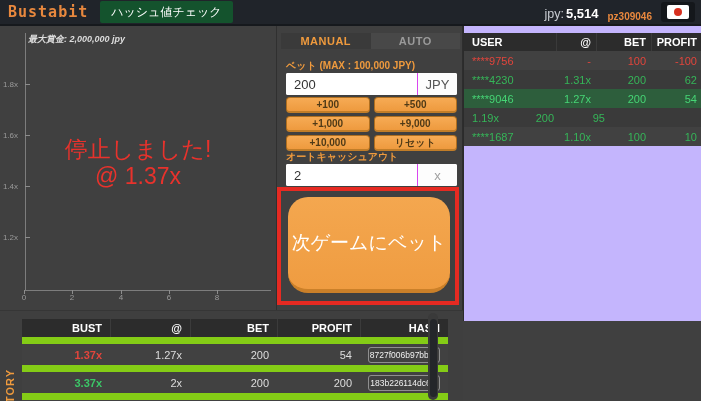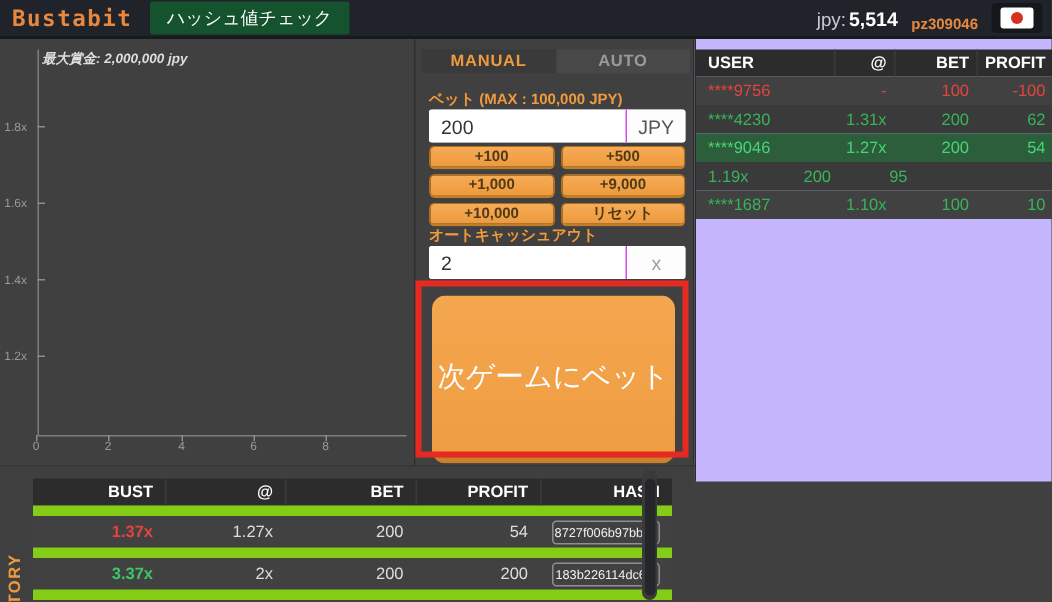--- a/index.html
+++ b/index.html
@@ -60,23 +60,23 @@
     font-size:13px; color:#333; padding:0 8px; font-family:inherit; background:#fff; }
   .addon { width:40px; display:flex; align-items:center; justify-content:center;
     font-size:13px; color:#555; border-left:1px solid #d946ef; background:#fdfdfd; }
   .addon.light { color:#a0a0a0; }
   .btn-grid { position:absolute; left:9px; top:71px; width:171px;
     display:grid; grid-template-columns:1fr 1fr; gap:3px 4px; }
   .inc-btn { height:16px; background:linear-gradient(#f6ab55,#ee9a3e);
     border:1px solid #b06f1f; border-bottom:2px solid #c17d28; border-radius:4px;
     color:#4f3a17; font-weight:bold; font-size:10px; line-height:1;
     font-family:inherit; cursor:pointer; padding:0; }
-  .bet-big-btn { position:absolute; left:11px; top:171px; width:162px; height:112px;
+  .bet-big-btn { position:absolute; left:11px; top:171px; width:162px; height:96px;
     background:linear-gradient(#f4a74f,#ef9c41); border:none;
-    border-bottom:4px solid #cb8029; border-radius:9px; color:#fff;
+    border-bottom:4px solid #cb8029; border-radius:20px; color:#fff;
     font-size:19px; font-family:inherit; cursor:pointer; z-index:10; }
   .annotation { position:absolute; left:277px; top:187px; width:182px; height:118px;
     border:4px solid #e62a22; z-index:20; pointer-events:none; }
 
   
   .players-panel { position:absolute; left:463px; top:26px; width:238px; height:295px;
     background:#c4b5fd; border-left:1px solid #2b2b2b; }
   .p-header { position:absolute; left:0; top:7px; width:238px; height:18px;
     background:#2c2c2c; display:flex; }
   .p-header .pcell { font-weight:bold; color:#fff; font-size:11px;
@@ -168,20 +168,24 @@
       <div class="xtick-dash" style="left: 24px;"></div>
       <div class="xtick-label" style="left: 72px;">2</div>
       <div class="xtick-dash" style="left: 72px;"></div>
       <div class="xtick-label" style="left: 121px;">4</div>
       <div class="xtick-dash" style="left: 121px;"></div>
       <div class="xtick-label" style="left: 169px;">6</div>
       <div class="xtick-dash" style="left: 169px;"></div>
       <div class="xtick-label" style="left: 217px;">8</div>
       <div class="xtick-dash" style="left: 217px;"></div>
     </div>
+  <div class="crash-msg">
+    <div>停止しました!</div>
+    <div>@ 1.37x</div>
+  </div>
 </div>
 
 <div class="bet-panel">
   <div class="tabs" id="tabs">
       <div class="tab active">MANUAL</div>
       <div class="tab">AUTO</div>
     </div>
   <div class="form-label" style="top:33px">ベット (MAX : 100,000 JPY)</div>
   <div class="input-group" style="top:47px">
     <input value="200" style="">

